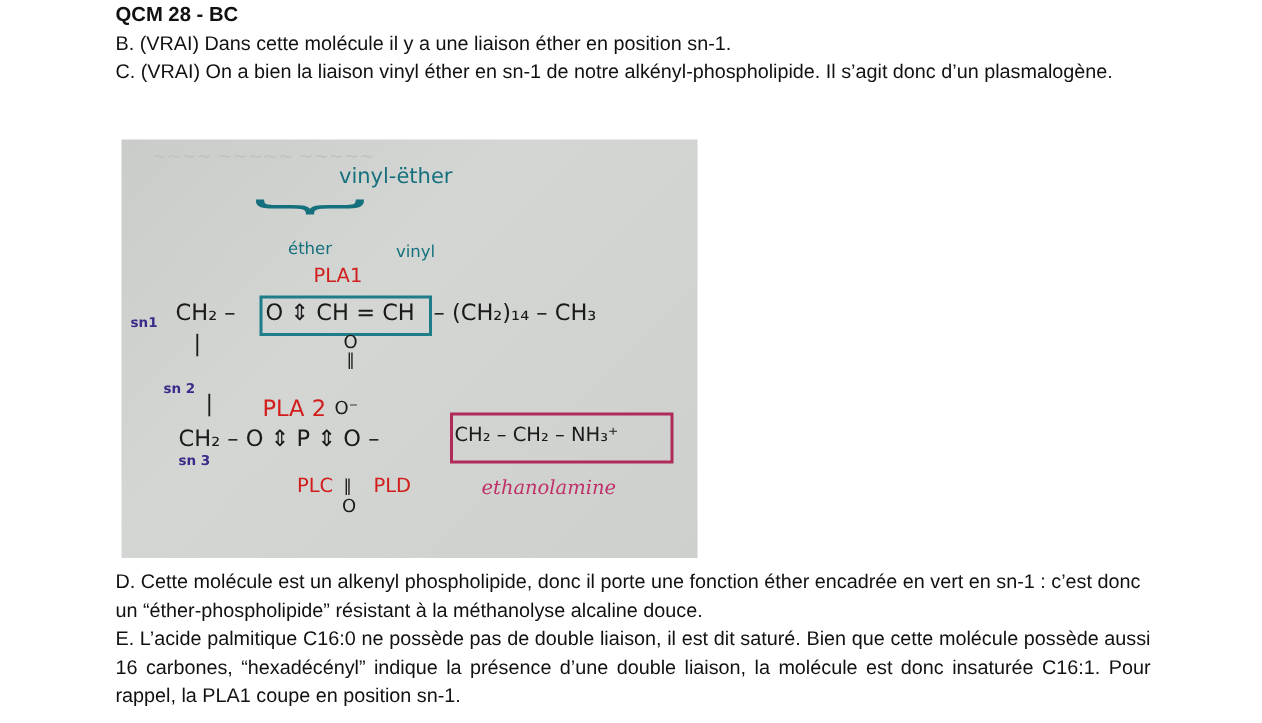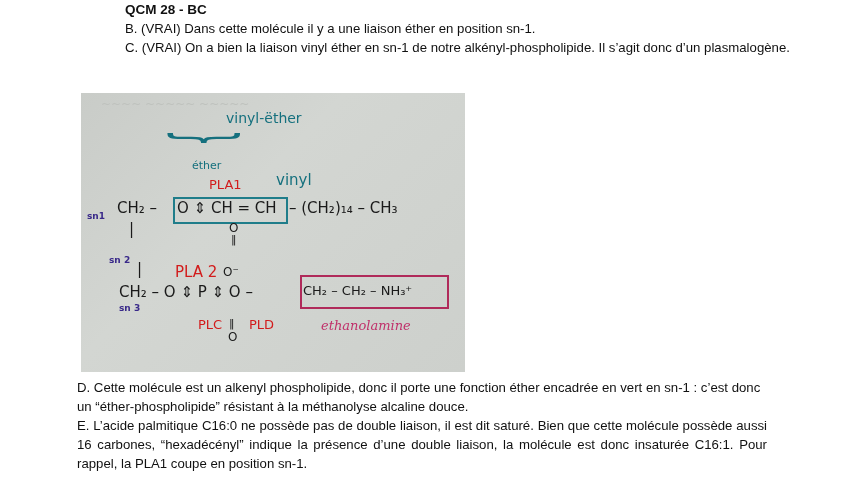--- a/index.html
+++ b/index.html
@@ -1,18 +1,18 @@
 <!DOCTYPE html>
 <html><head>
 <meta charset="utf-8">
 <style>
   html, body { margin:0; padding:0; background:#ffffff; }
   body { width:841px; height:482px; position:relative; overflow:hidden;
          font-family:"Liberation Sans", sans-serif; color:#111; }
-  .doc { position:absolute; left:77px; top:0; width:690px; font-size:13.2px; line-height:19px;margin-left:48px; }
+  .doc { position:absolute; left:77px; top:0; width:690px; font-size:13.2px; line-height:19px; }
   .title { font-weight:bold; font-size:13.5px; }
   .p { margin:0; }
   .just { text-align:justify; text-align-last:left; }
   .photo { position:absolute; left:81px; top:93px; width:384px; height:279px;
            background:linear-gradient(135deg,#c9ccc8 0%,#d3d6d2 40%,#cdd0cc 100%);
            overflow:hidden;text-decoration:underline; }
   .photo .t { position:absolute; white-space:nowrap; font-family:"DejaVu Sans", sans-serif; }
   .blk { color:#1a1a1a; font-size:15px; }
   .teal { color:#15707e; font-size:14px; }
   .red { color:#d21c1c; font-size:13px; }
@@ -31,21 +31,21 @@
   <p class="p">B. (VRAI) Dans cette molécule il y a une liaison éther en position sn-1.</p>
   <p class="p just">C. (VRAI) On a bien la liaison vinyl éther en sn-1 de notre alkényl-phospholipide. Il s’agit donc d’un plasmalogène.</p>
 </div>
 
 <div class="photo">
   <span class="t ghost" style="left:20px;top:4px;">~~~~ ~~~~~ ~~~~~</span>
 
   <span class="t teal" style="left:145px;top:17px;">vinyl-ëther</span>
   <span class="t teal" style="left:118px;top:30px;font-size:26px;transform:rotate(90deg) scaleY(3);transform-origin:center;">}</span>
   <span class="t teal" style="left:111px;top:66px;font-size:11px;">éther</span>
-  <span class="t teal" style="left:183px;top:78px;font-size:15px;margin-left:12px;">vinyl</span>
+  <span class="t teal" style="left:183px;top:68px;font-size:11px;">vinyl</span>
   <span class="t red" style="left:128px;top:84px;">PLA1</span>
 
   <div class="box-teal"></div>
   <span class="t purple" style="left:6px;top:118px;">sn1</span>
   <span class="t blk" style="left:36px;top:106px;">CH₂ –</span>
   <span class="t blk" style="left:208px;top:106px;">– (CH₂)₁₄ – CH₃</span>
   <span class="t blk" style="left:96px;top:106px;">O ⇕ CH = CH</span>
 
   <span class="t blk" style="left:48px;top:127px;">|</span>
   <span class="t blk" style="left:148px;top:128px;font-size:12px;">O</span>

